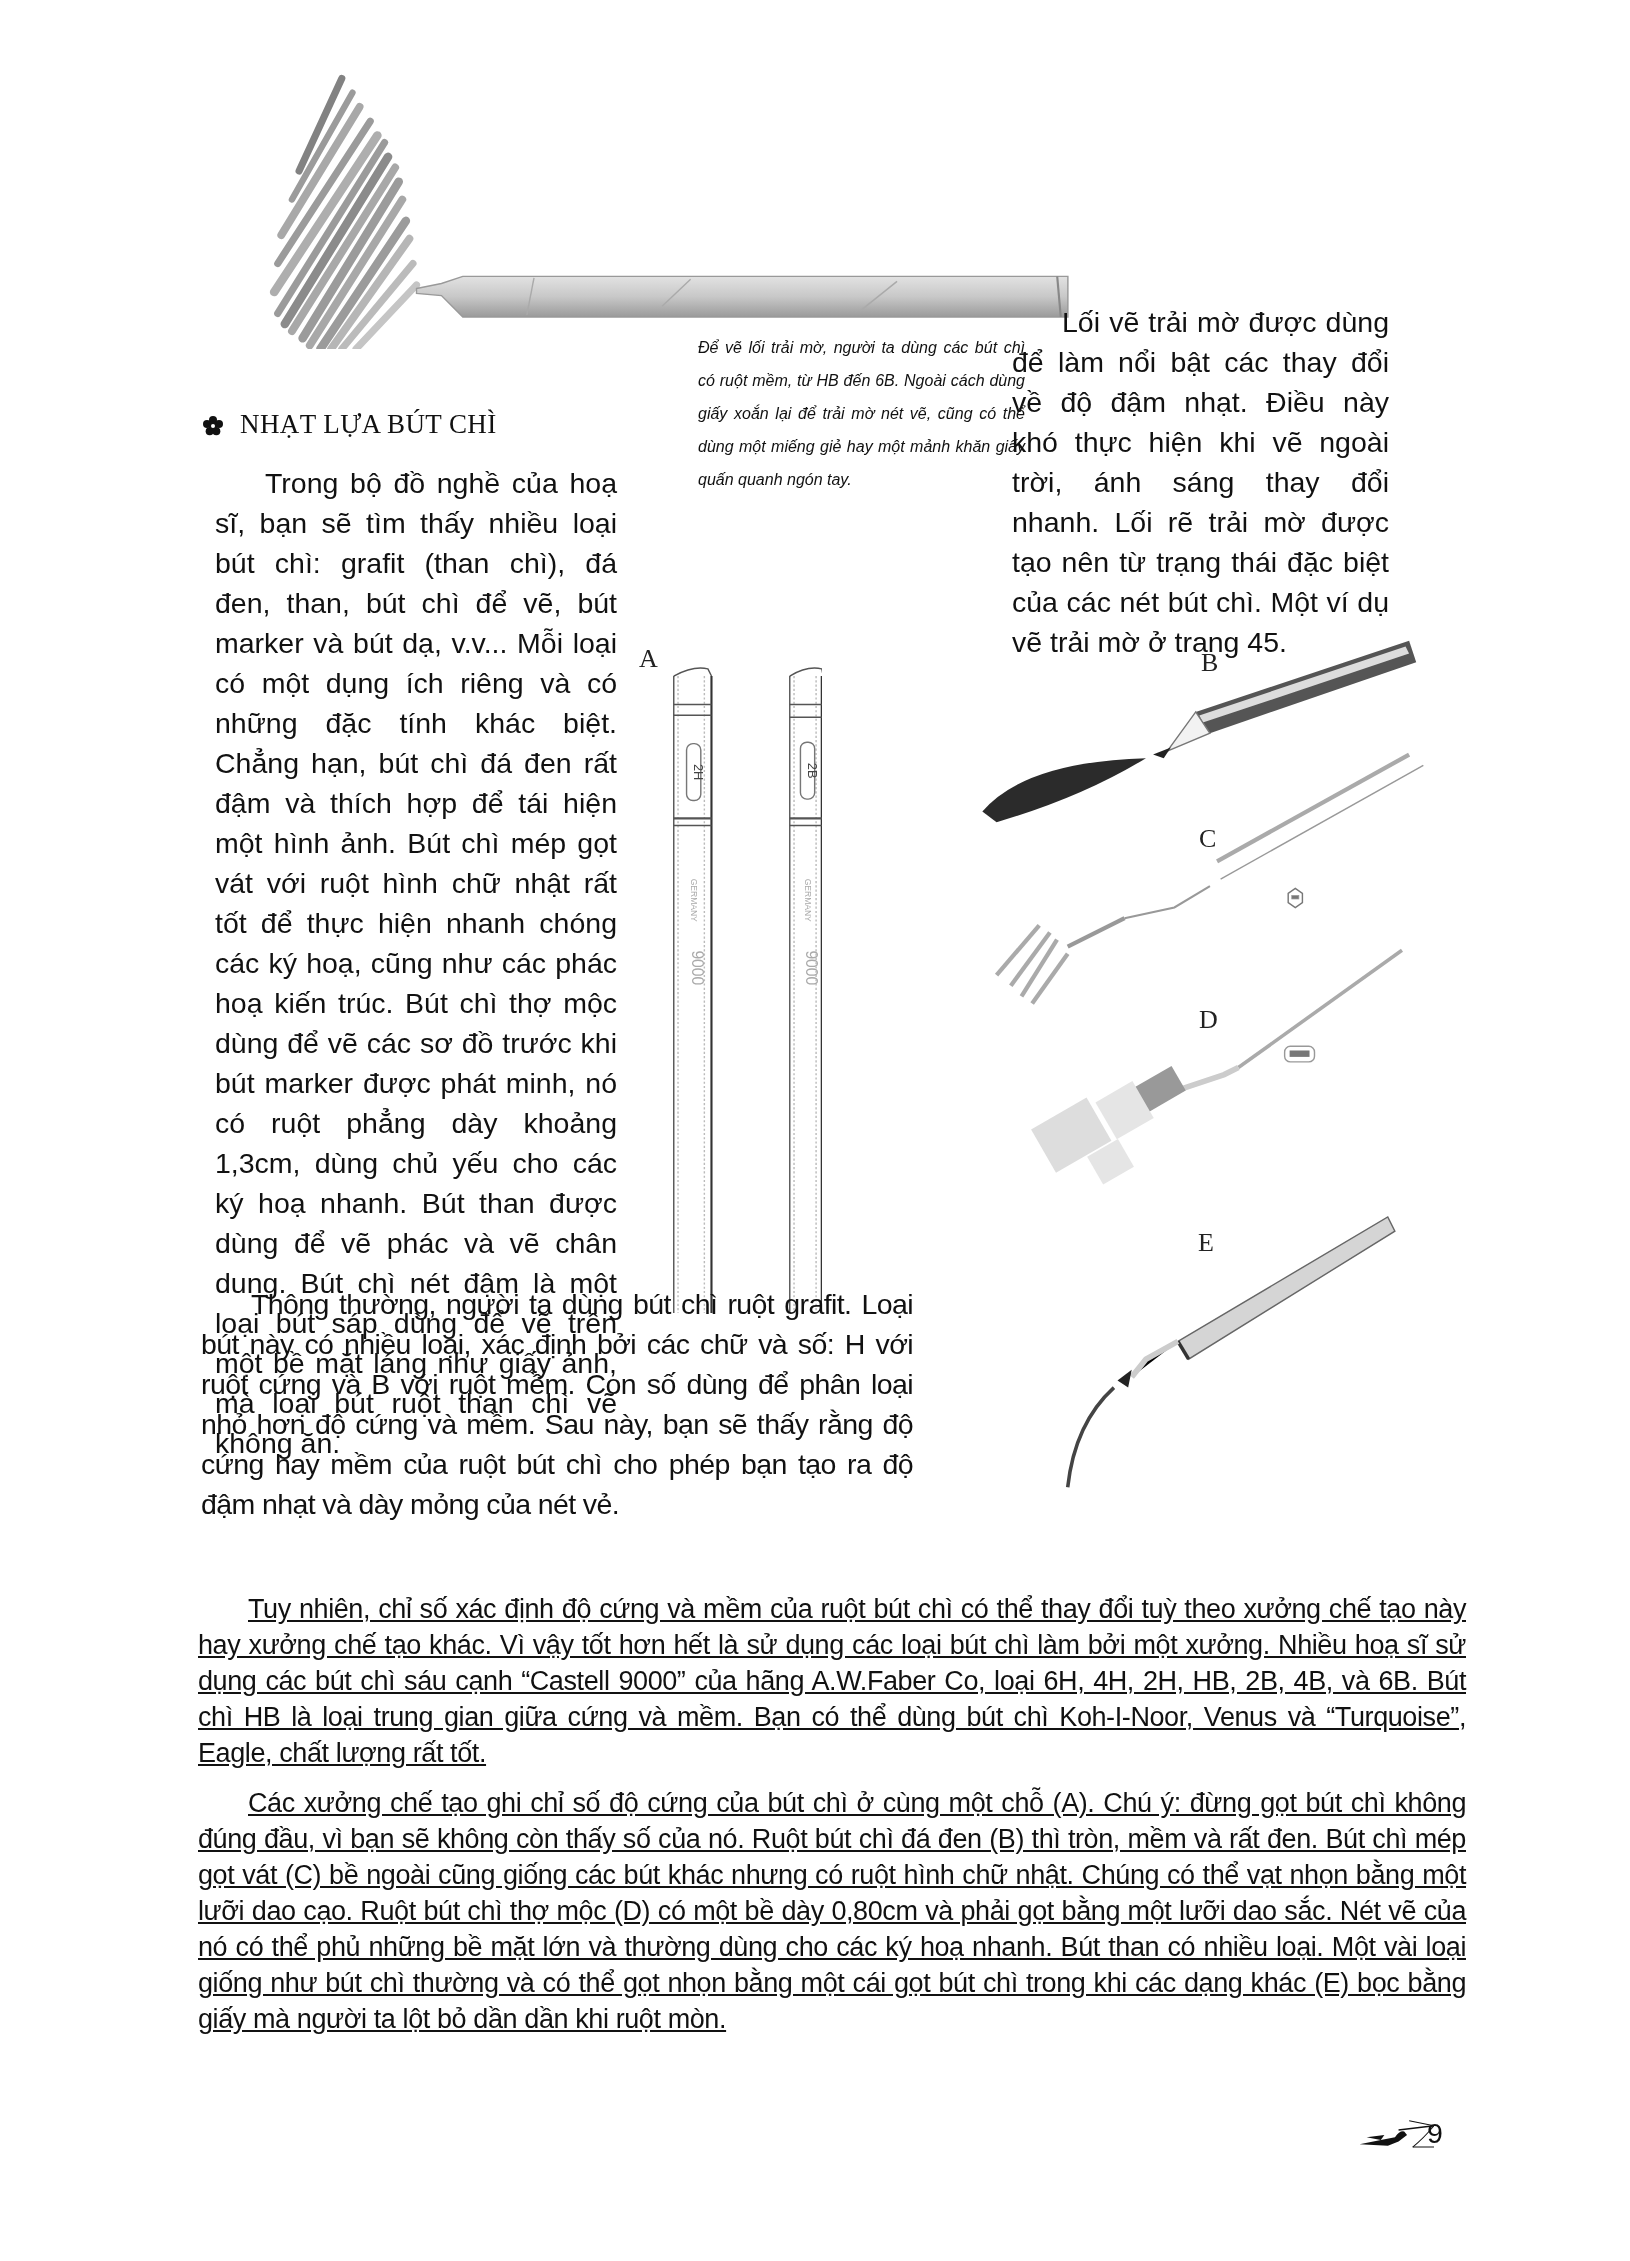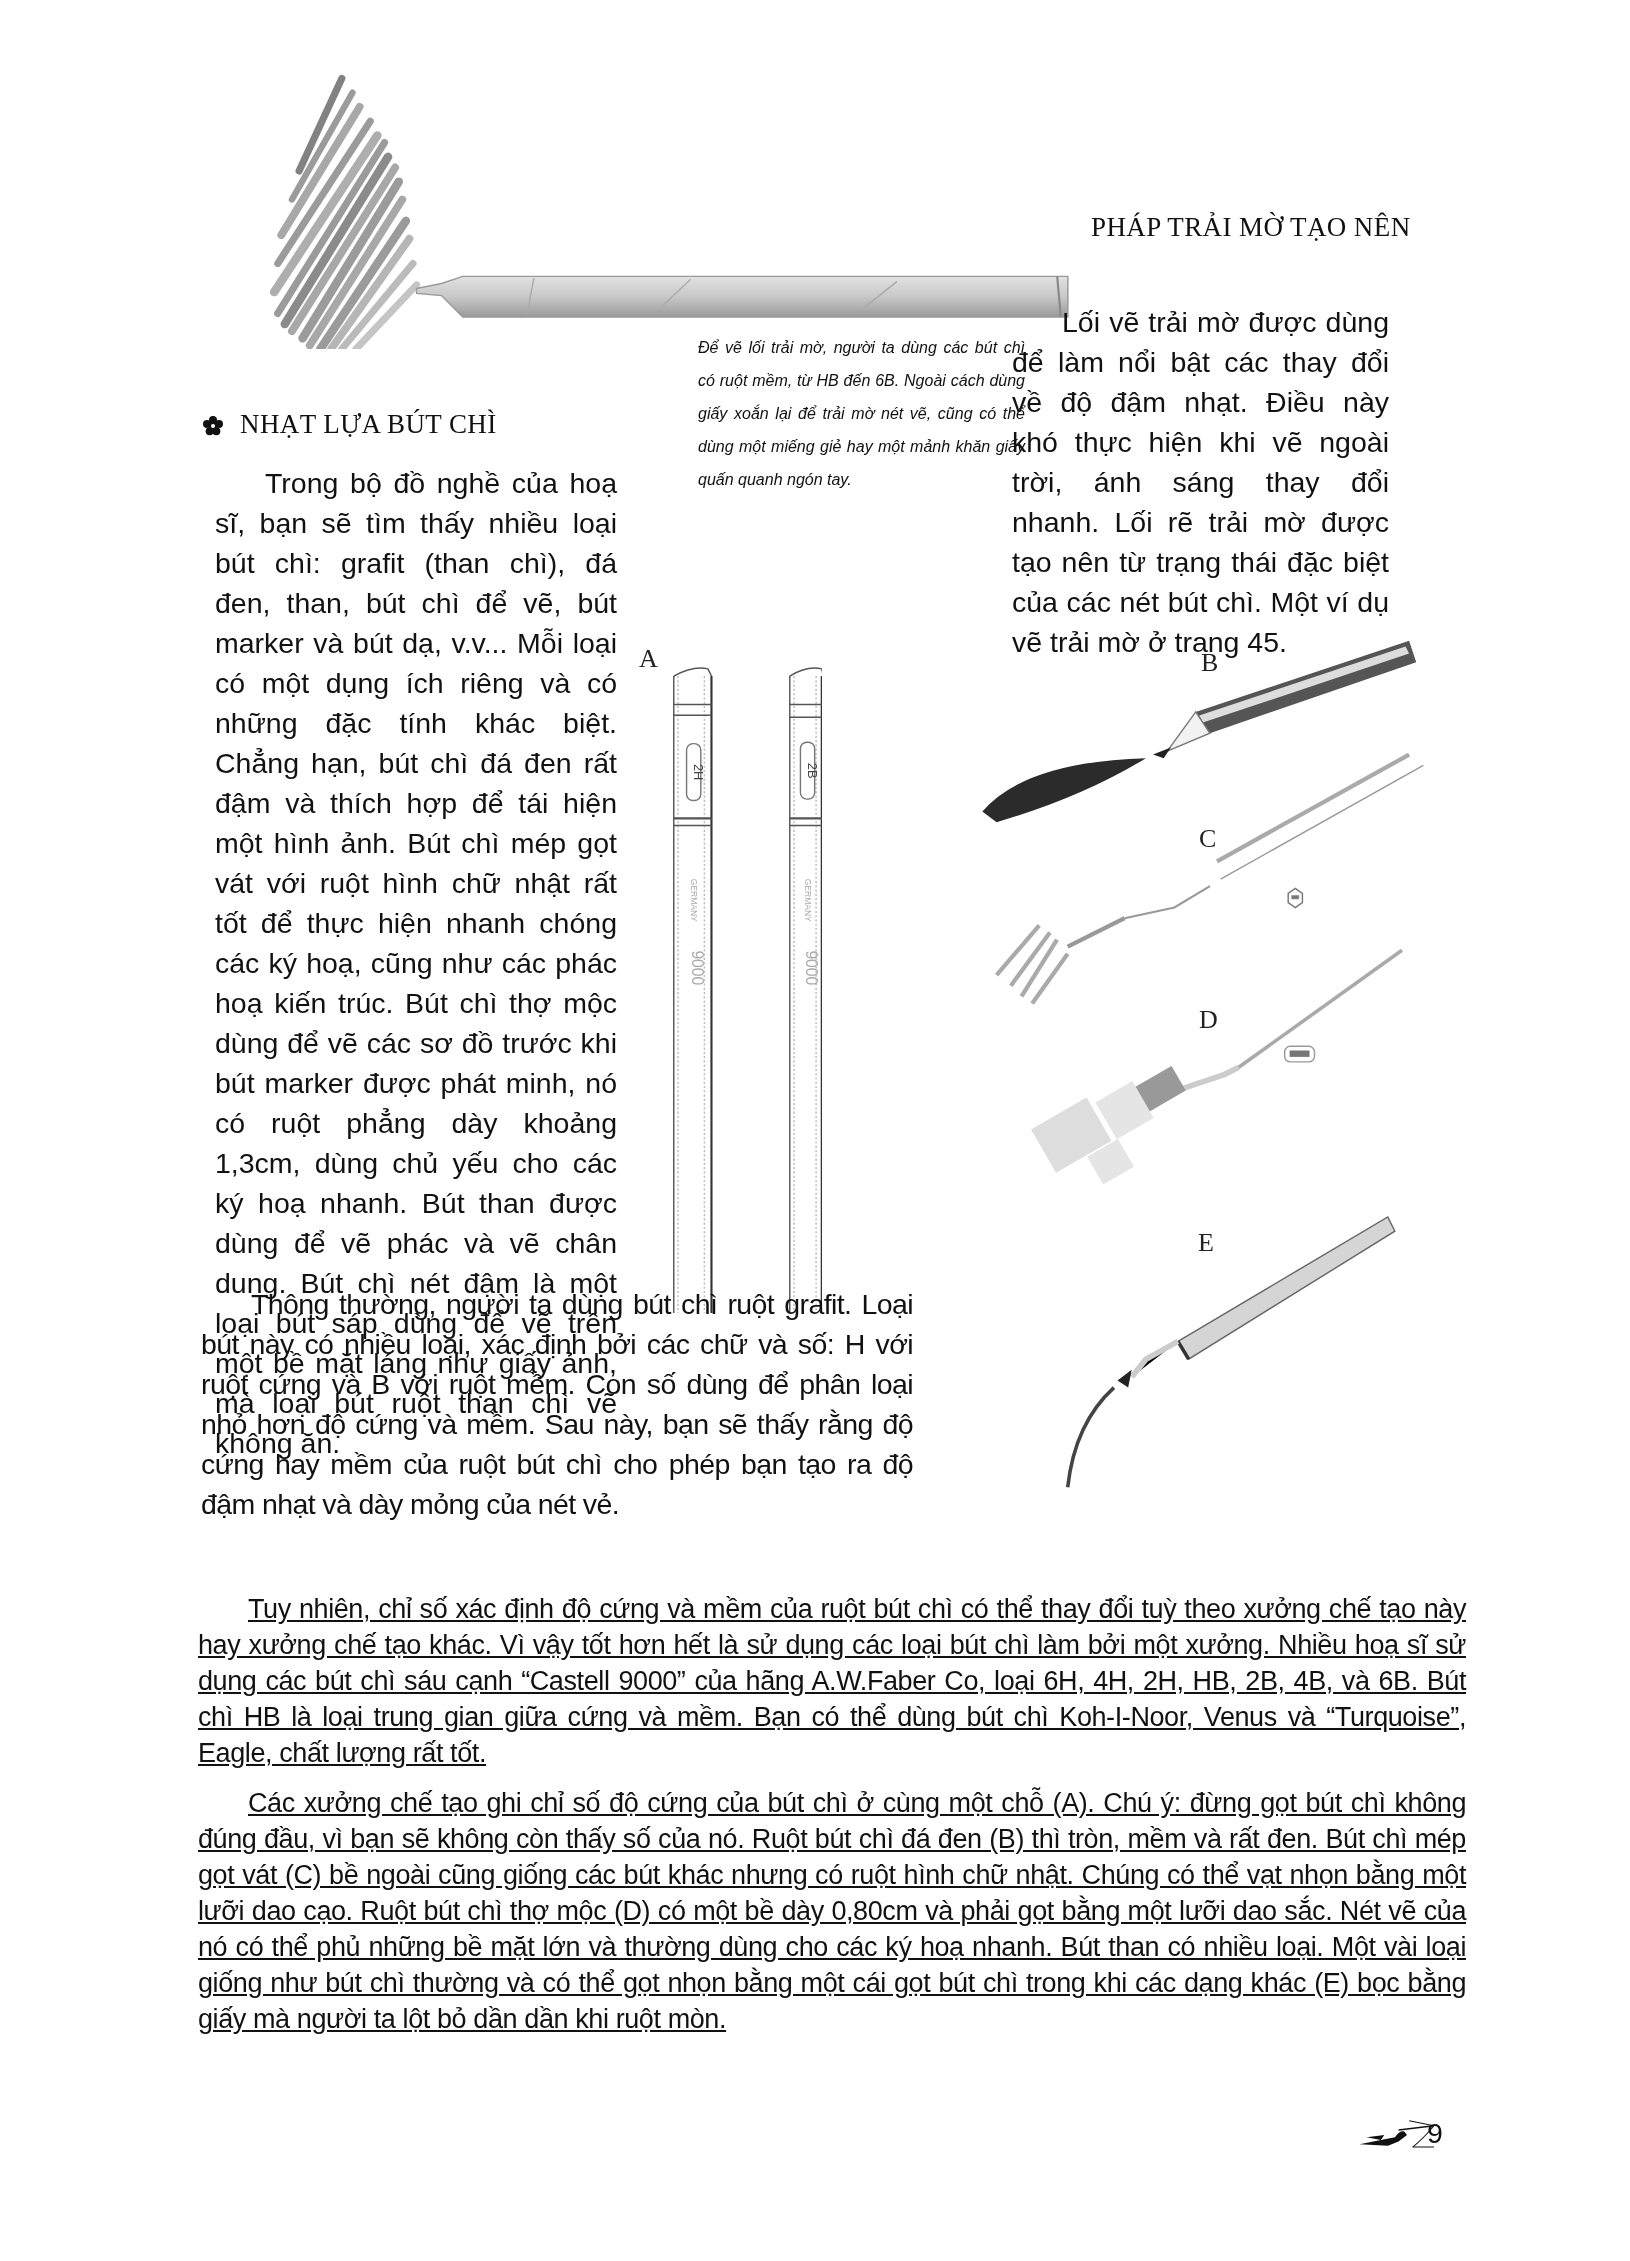--- a/index.html
+++ b/index.html
@@ -61,21 +61,20 @@
   <g>
     <path d="M255 335 L 290 328 L 320 318 L 1170 318 L 1170 375 L 320 375 L 290 345 L 255 342 Z" fill="url(#stumpGrad)" stroke="#999" stroke-width="2"></path>
     <path d="M420 320 L 410 372" stroke="#aaa" stroke-width="2"></path>
     <path d="M600 360 L 640 322" stroke="#aaa" stroke-width="2"></path>
     <path d="M880 365 L 930 325" stroke="#aaa" stroke-width="2"></path>
     <path d="M1155 318 L 1160 375" stroke="#888" stroke-width="3"></path>
   </g>
 </svg>
 
 <div class="abs heading" style="left:1053px;top:205px;width:399px;">
-  <div style="padding-left:38px;">PHÁP TRẢI MỜ TẠO NÊN</div>
 </div>
 
 <div class="abs body-col" style="left:1012px;top:302px;width:377px;">
   <p>Lối vẽ trải mờ được dùng để làm nổi bật các thay đổi về độ đậm nhạt. Điều này khó thực hiện khi vẽ ngoài trời, ánh sáng thay đổi nhanh. Lối rẽ trải mờ được tạo nên từ trạng thái đặc biệt của các nét bút chì. Một ví dụ vẽ trải mờ ở trang 45.</p>
 </div>
 
 <div class="abs caption" style="left:698px;top:331px;width:327px;">
   <span>Để vẽ lối trải mờ, người ta dùng các bút chì có ruột mềm, từ HB đến 6B. Ngoài cách dùng giấy xoắn lại để trải mờ nét vẽ, cũng có thể dùng một miếng giẻ hay một mảnh khăn giấy quấn quanh ngón tay.</span>
 </div>
 

